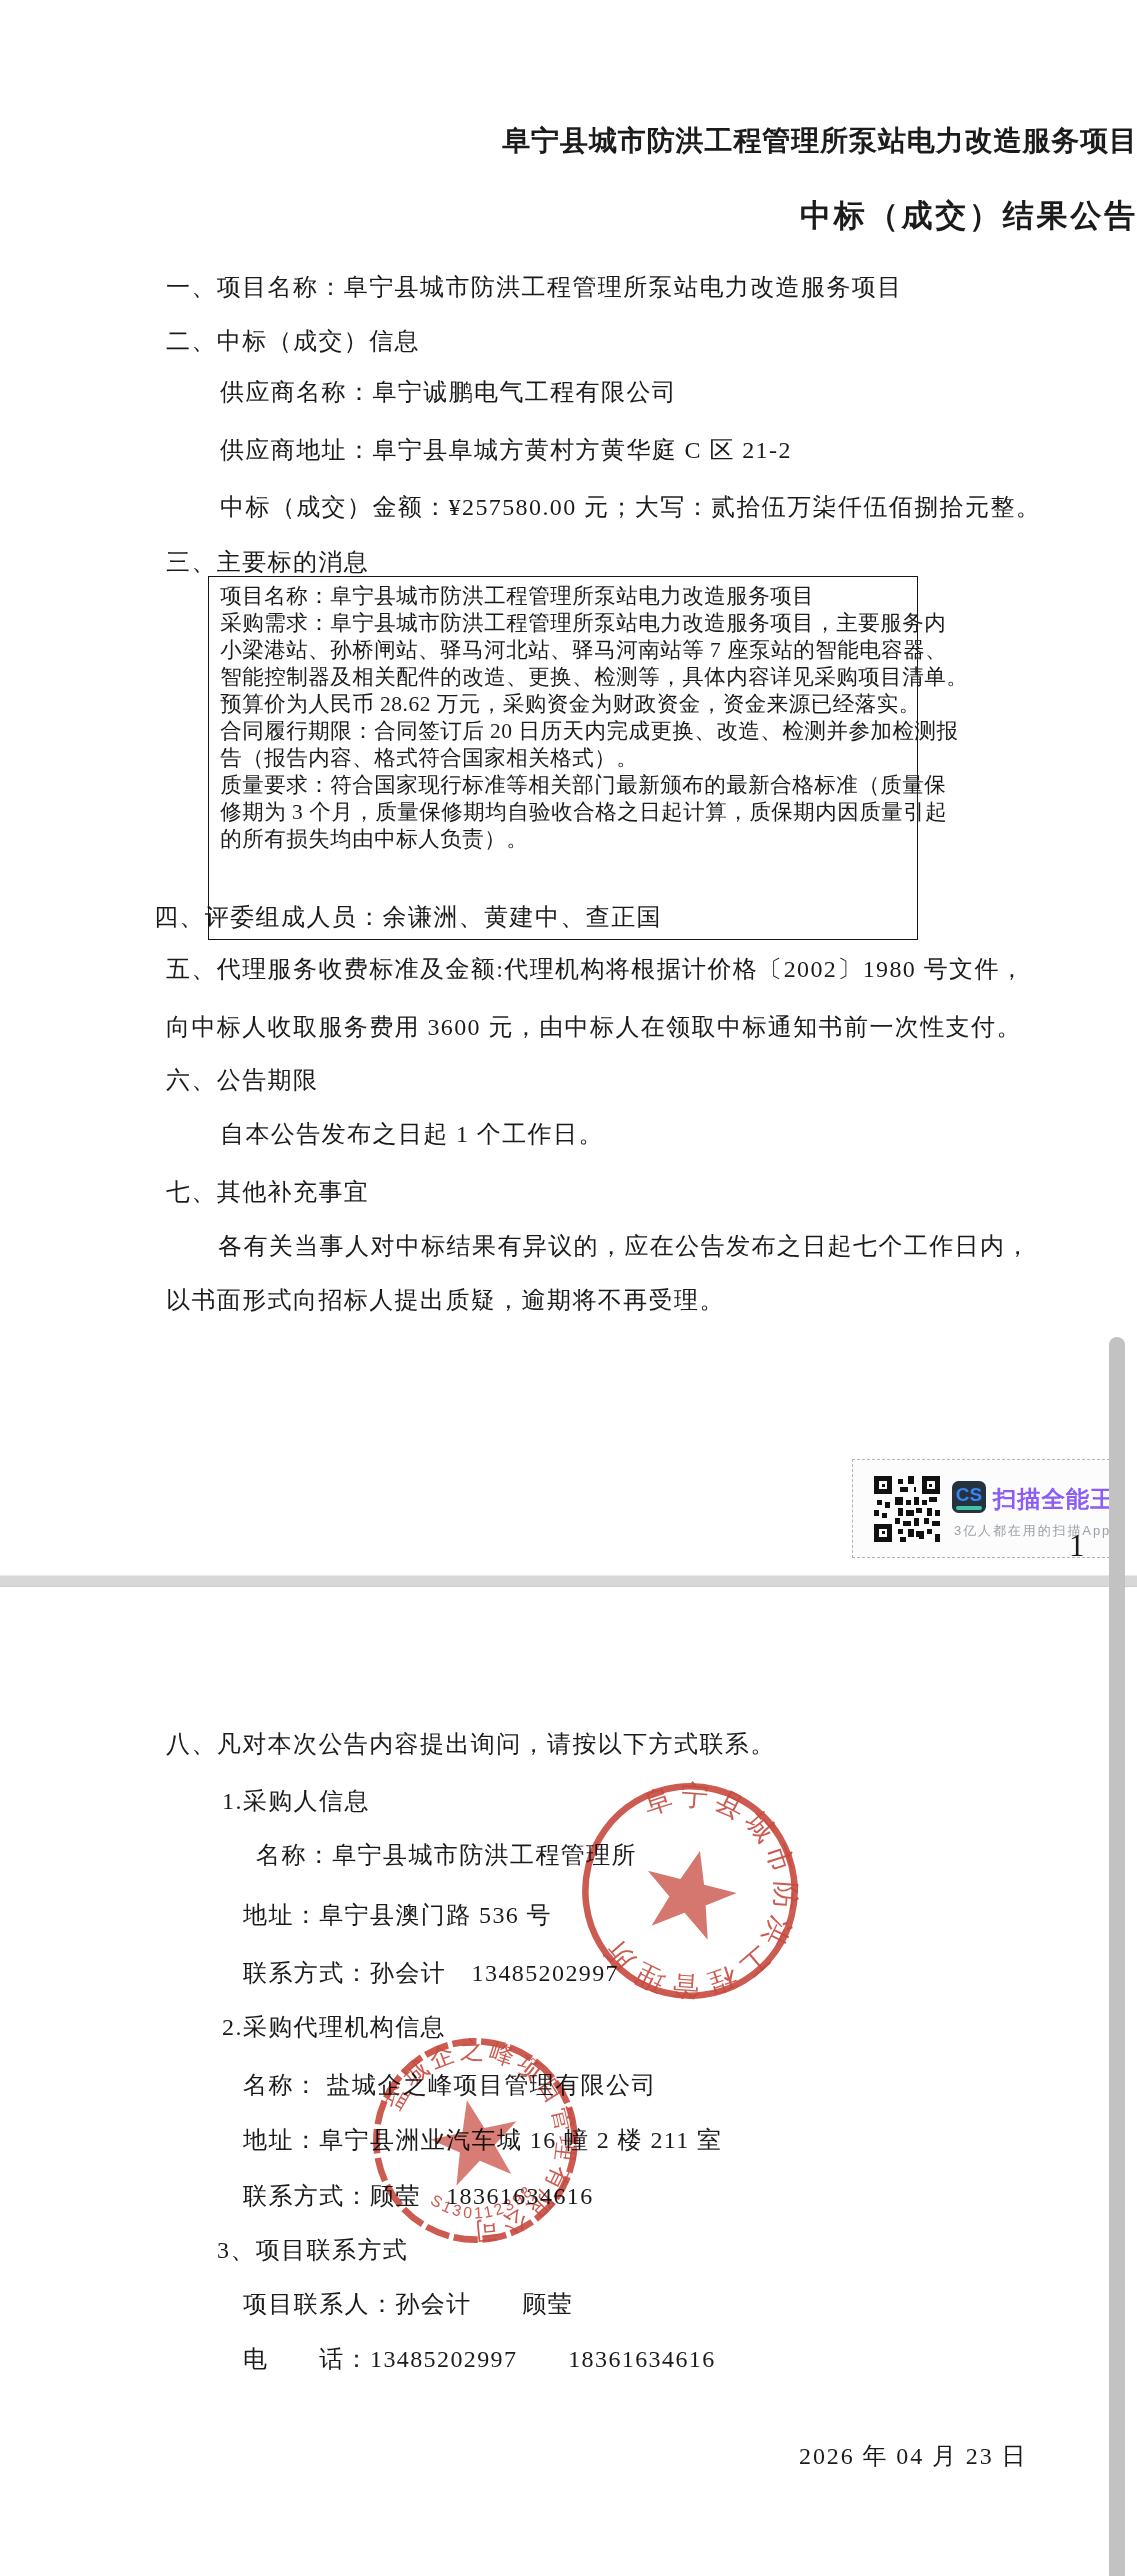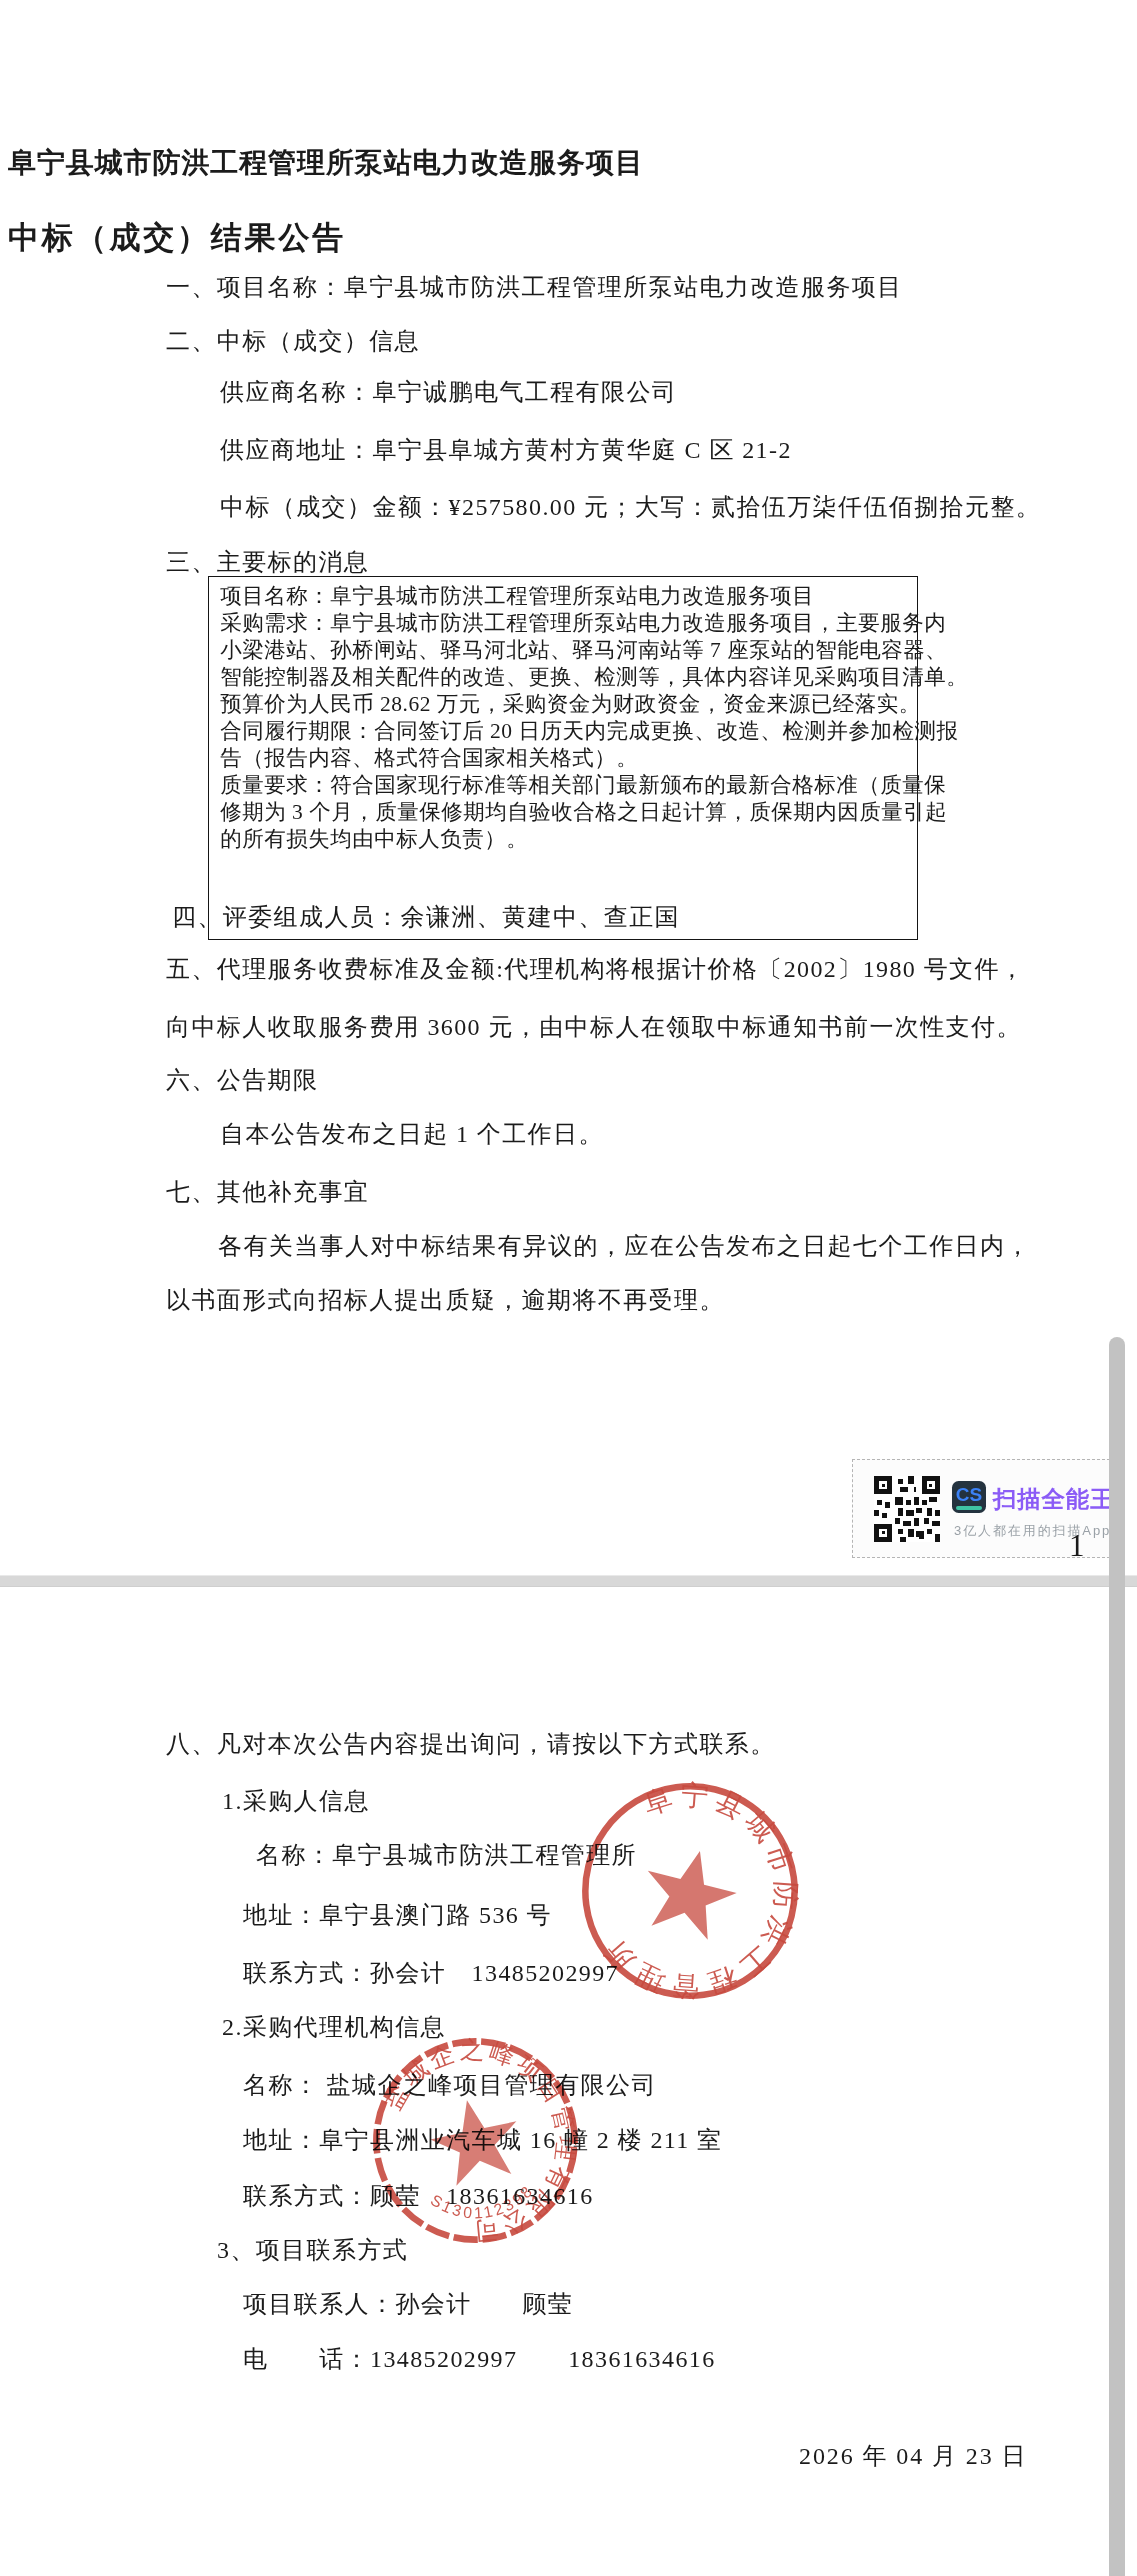--- a/index.html
+++ b/index.html
@@ -1,21 +1,21 @@
 <!DOCTYPE html>
 <html style="font-size:15px"><head>
 <meta charset="utf-8">
 <style>
   html,body{margin:0;padding:0;background:#ffffff;}
   #canvas{
     position:relative;width:1138px;height:2576px;background:#ffffff;overflow:hidden;
     font-family:"Liberation Serif","DejaVu Serif",serif;color:#1b1b1b;
   }
   .ln{position:absolute;white-space:nowrap;font-size:24px;letter-spacing:1.4px;line-height:1.2;}
-  .center{left:8px;right:0;text-align:left;margin-top:22px;}
+  .center{left:0;right:0;text-align:right;}
   .t1{font-size:28px;font-weight:bold;letter-spacing:0.9px;}
   .t2{font-size:31px;font-weight:bold;letter-spacing:2.8px;}
   
   .infobox{
     position:absolute;left:208px;top:576px;width:710px;height:364px;
     border:1.9px solid #151515;box-sizing:border-box;padding:5.6px 7.5px 0 11.2px;
   }
   .infobox .bl{font-size:21.5px;letter-spacing:0.5px;line-height:27px;white-space:nowrap;}
   
   .pagegap{position:absolute;left:0;top:1575px;width:1138px;height:12px;background:#d8d8d8;
@@ -61,21 +61,21 @@
     <div class="bl">小梁港站、孙桥闸站、驿马河北站、驿马河南站等 7 座泵站的智能电容器、</div>
     <div class="bl">智能控制器及相关配件的改造、更换、检测等，具体内容详见采购项目清单。</div>
     <div class="bl">预算价为人民币 28.62 万元，采购资金为财政资金，资金来源已经落实。</div>
     <div class="bl">合同履行期限：合同签订后 20 日历天内完成更换、改造、检测并参加检测报</div>
     <div class="bl">告（报告内容、格式符合国家相关格式）。</div>
     <div class="bl">质量要求：符合国家现行标准等相关部门最新颁布的最新合格标准（质量保</div>
     <div class="bl">修期为 3 个月，质量保修期均自验收合格之日起计算，质保期内因质量引起</div>
     <div class="bl">的所有损失均由中标人负责）。</div>
   </div>
 
-  <div class="ln" style="left:172px;top:903px;">四、评委组成人员：余谦洲、黄建中、查正国</div>
+  <div class="ln" style="left:154px;top:903px;">四、评委组成人员：余谦洲、黄建中、查正国</div>
   <div class="ln" style="left:166px;top:955px;">五、代理服务收费标准及金额:代理机构将根据计价格〔2002〕1980 号文件，</div>
   <div class="ln" style="left:166px;top:1013px;">向中标人收取服务费用 3600 元，由中标人在领取中标通知书前一次性支付。</div>
   <div class="ln" style="left:166px;top:1066px;">六、公告期限</div>
   <div class="ln" style="left:220px;top:1120px;">自本公告发布之日起 1 个工作日。</div>
   <div class="ln" style="left:166px;top:1178px;">七、其他补充事宜</div>
   <div class="ln" style="left:218px;top:1232px;">各有关当事人对中标结果有异议的，应在公告发布之日起七个工作日内，</div>
   <div class="ln" style="left:166px;top:1286px;">以书面形式向招标人提出质疑，逾期将不再受理。</div>
 
   <div class="wm">
     <svg class="wm-qr" viewBox="0 0 25 25" shape-rendering="crispEdges">

